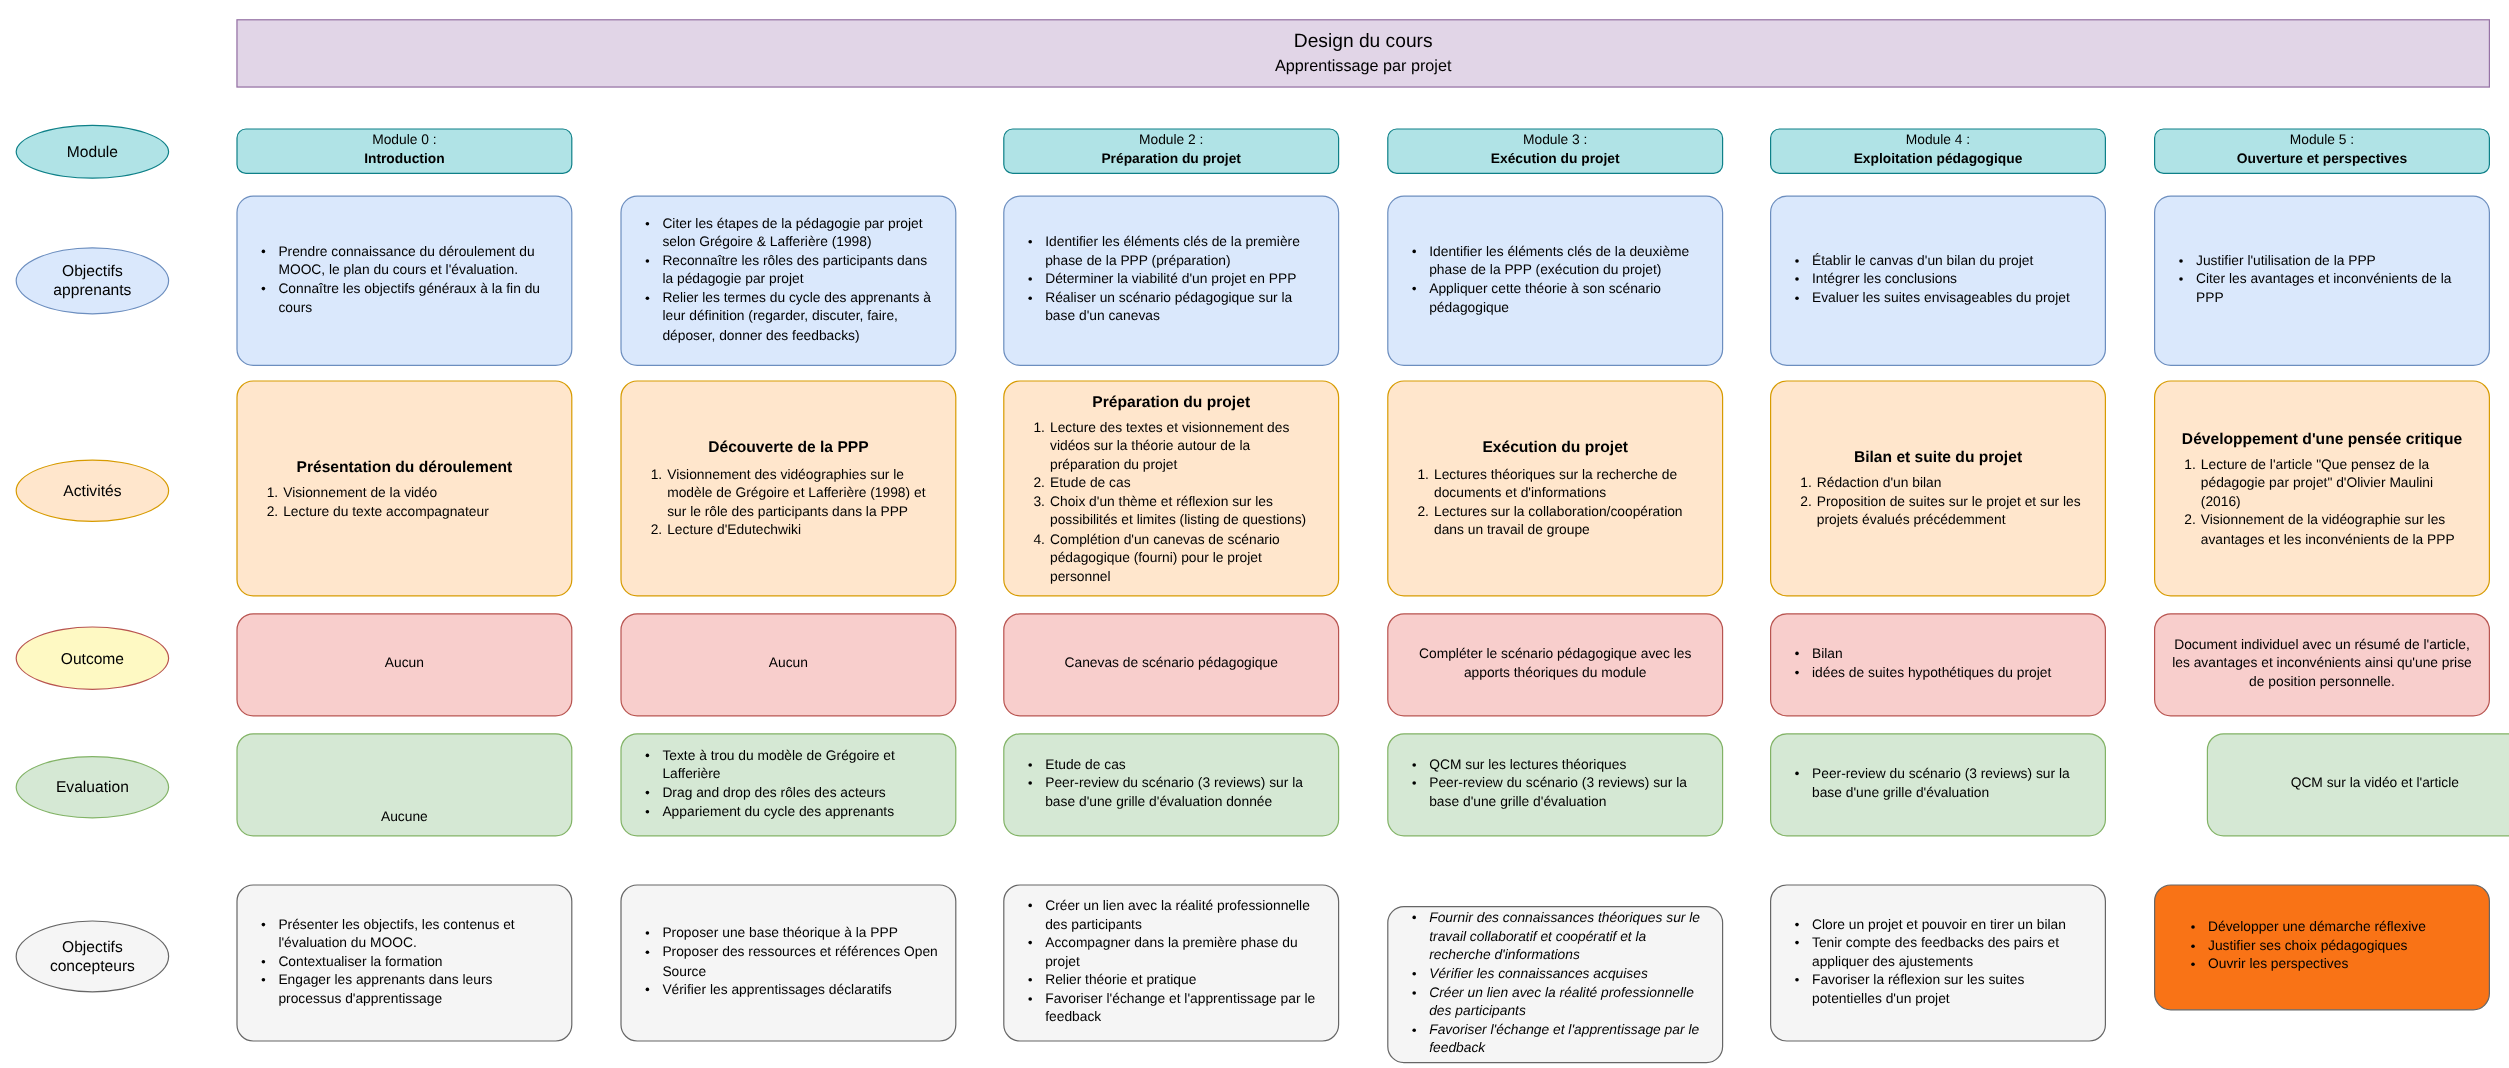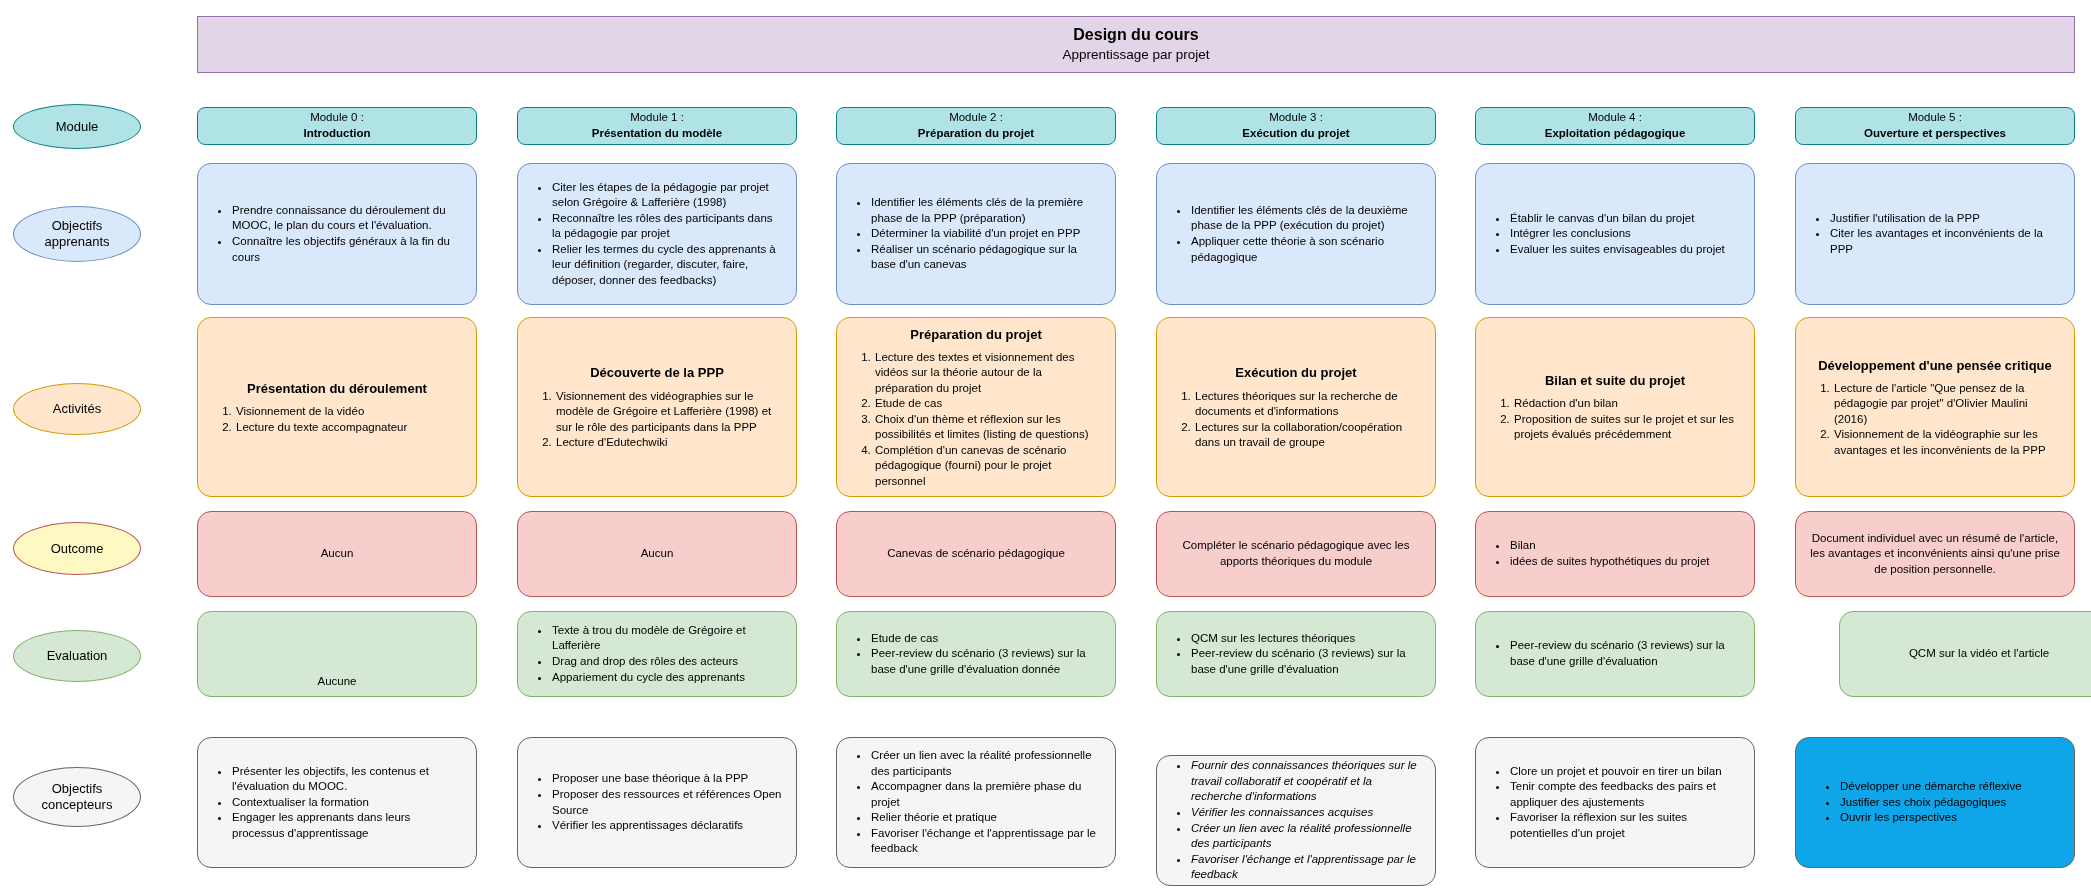--- a/index.html
+++ b/index.html
@@ -2,21 +2,21 @@
 <html><head>
 <meta charset="utf-8">
 <style>
   html, body { margin:0; padding:0; background:#ffffff; }
   body { font-family:"Liberation Sans","DejaVu Sans",sans-serif; color:#000; }
   #canvas { position:relative; width:2091px; height:890px; background:#ffffff; overflow:hidden; }
 
   .title-bar { position:absolute; left:197px; top:16px; width:1878px; height:57px;
     border:1px solid; box-sizing:border-box; display:flex; flex-direction:column;
     justify-content:center; text-align:center; }
-  .title-main { font-weight:bold; font-size:16px; line-height:1.3; }
+  .title-main { font-weight:normal; font-size:16px; line-height:1.3; }
   .title-sub  { font-size:13.5px; line-height:1.3; }
 
   .ellipse { position:absolute; border:1px solid; border-radius:50%;
     display:flex; align-items:center; justify-content:center; text-align:center;
     font-size:13px; line-height:1.2; box-sizing:border-box; padding:2px 12px; }
 
   .box { position:absolute; border:1px solid; box-sizing:border-box;
     display:flex; flex-direction:column; justify-content:center;
     padding:6px 12px; overflow:visible; }
   .row-header { text-align:center; padding:3px 6px; }
@@ -69,24 +69,20 @@
     <div class="box" style="left: 197px; top: 611px; width: 280px; height: 86px; background: rgb(213, 232, 212); border-color: rgb(130, 179, 102); border-radius: 14px; justify-content: flex-end;">
       <div class="cell-text">Aucune</div>
     </div>
     <div class="box" style="left: 197px; top: 737px; width: 280px; height: 131px; background: rgb(245, 245, 245); border-color: rgb(102, 102, 102); border-radius: 14px; align-items: flex-end;">
       <ul>
         <li>Présenter les objectifs, les contenus  et l'évaluation du MOOC.</li>
         <li>Contextualiser la formation</li>
         <li>Engager les apprenants dans leurs processus d'apprentissage</li>
       </ul>
     </div>
-    <div class="box row-header" style="left: 517px; top: 107px; width: 280px; height: 38px; background: rgb(176, 227, 230); border-color: rgb(14, 128, 136); border-radius: 8px;">
-      <div class="header-line">Module 1 :</div>
-      <div class="header-line header-line2">Présentation du modèle</div>
-    </div>
     <div class="box" style="left: 517px; top: 163px; width: 280px; height: 142px; background: rgb(218, 232, 252); border-color: rgb(108, 142, 191); border-radius: 14px;">
       <ul>
         <li>Citer les étapes de la pédagogie par projet selon Grégoire &amp; Lafferière (1998)</li>
         <li>Reconnaître les rôles des participants dans la pédagogie par projet</li>
         <li>Relier les termes du cycle des apprenants à leur définition (regarder, discuter, faire, déposer, donner des feedbacks)</li>
       </ul>
     </div>
     <div class="box" style="left: 517px; top: 317px; width: 280px; height: 180px; background: rgb(255, 230, 204); border-color: rgb(215, 155, 0); border-radius: 14px;">
       <div class="cell-title">Découverte de la PPP</div>
       <ol>
@@ -234,20 +230,20 @@
         <li>Lecture de l'article "Que pensez de la pédagogie par projet" d'Olivier Maulini (2016)</li>
         <li>Visionnement de la vidéographie sur les avantages et les inconvénients de la PPP</li>
       </ol>
     </div>
     <div class="box" style="left: 1795px; top: 511px; width: 280px; height: 86px; background: rgb(248, 206, 204); border-color: rgb(184, 84, 80); border-radius: 14px;">
       <div class="cell-text">Document individuel avec un résumé de l'article, les avantages et inconvénients ainsi qu'une prise de position personnelle.</div>
     </div>
     <div class="box" style="left: 1795px; top: 611px; width: 280px; height: 86px; background: rgb(213, 232, 212); border-color: rgb(130, 179, 102); border-radius: 14px; margin-left: 44px;">
       <div class="cell-text">QCM sur la vidéo et l'article</div>
     </div>
-    <div class="box" style="left: 1795px; top: 737px; width: 280px; height: 131px; background: #0ea5e9; border-color: rgb(102, 102, 102); border-radius: 14px; padding-left: 22px;">
+    <div class="box" style="left: 1795px; top: 737px; width: 280px; height: 105px; background: #f97316; border-color: rgb(102, 102, 102); border-radius: 14px; padding-left: 22px;">
       <ul>
         <li>Développer une démarche réflexive</li>
         <li>Justifier ses choix pédagogiques</li>
         <li>Ouvrir les perspectives</li>
       </ul>
     </div>
   </div>
 
 </body></html>

